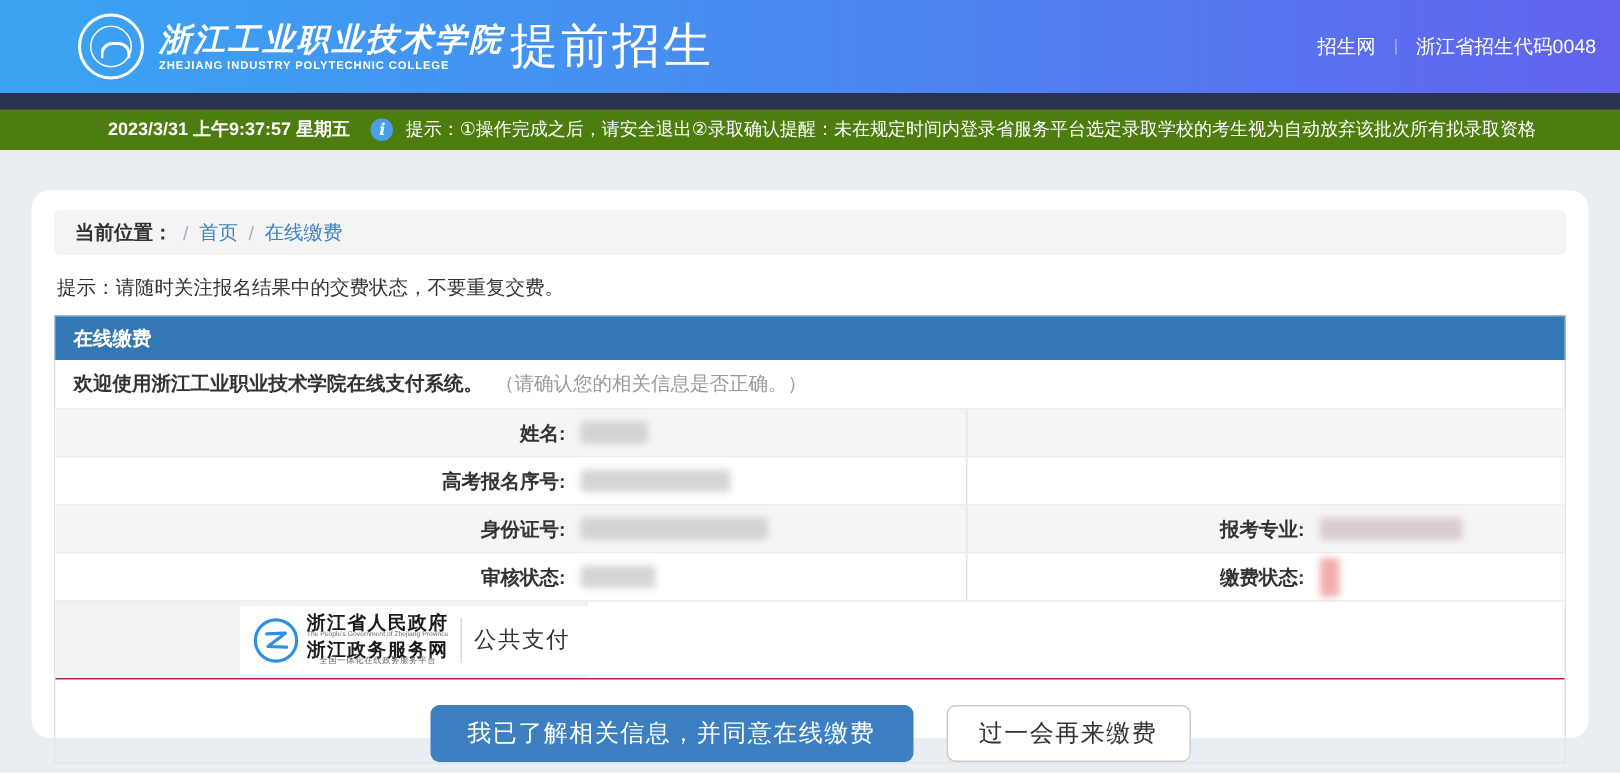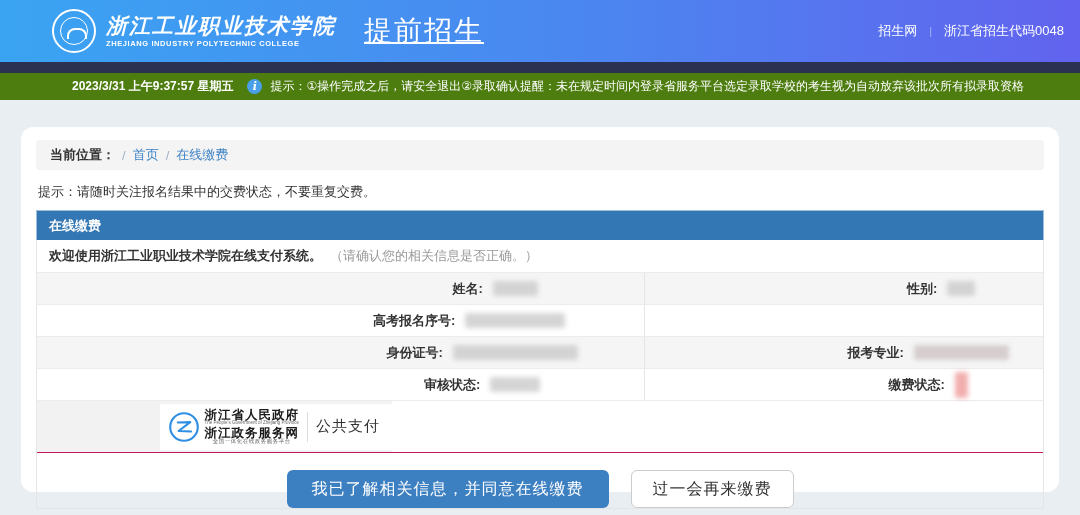--- a/index.html
+++ b/index.html
@@ -11,21 +11,21 @@
             display:flex; align-items:center; justify-content:space-between; padding:0 16px 0 52px; }
   .brand { display:flex; align-items:center; }
   .logo-circle { width:44px; height:44px; border:2px solid #fff; border-radius:50%; position:relative; flex:0 0 auto; }
   .logo-circle::before { content:""; position:absolute; inset:6px; border:1.5px solid #fff; border-radius:50%; }
   .logo-circle::after { content:""; position:absolute; left:13px; top:17px; width:16px; height:9px;
                         border:2px solid #fff; border-bottom:none; border-radius:8px 8px 0 0; }
   .college { margin-left:10px; color:#fff; }
   .college-zh { font-family:"DejaVu Serif","Liberation Serif",serif; font-weight:bold; font-style:italic;
                 font-size:21px; letter-spacing:2px; line-height:1.1; }
   .college-en { font-size:7.5px; font-weight:bold; letter-spacing:.6px; margin-top:2px; }
-  .site-title { color:#fff; font-size:28px; letter-spacing:2px; margin-left:28px;text-decoration:underline; }
+  .site-title { color:#fff; font-size:32px; letter-spacing:2px; margin-left:4px; }
   .top-links { display:flex; align-items:center; gap:12px; color:#fff; font-size:13px; }
   .top-links a { color:#fff; text-decoration:none; cursor:pointer; }
   .top-sep { opacity:.45; font-size:11px; }
   .top-code { font-weight:normal; }
 
   
   .notice-bar { height:38px; background:#4d7c0f; position:relative; display:flex; align-items:center;
                 padding:11px 20px 0 72px; color:#fff; font-size:12px; white-space:nowrap; }
   .notice-bar::before { content:""; position:absolute; left:0; top:0; width:100%; height:11px; background:#2b3150; }
   .nb-datetime { margin-right:14px; font-weight:bold; }
@@ -48,21 +48,21 @@
   .panel-header { background:#3377b5; border:1px solid #9fc0dc; border-bottom:none;
                   color:#fff; font-weight:bold; font-size:13px; height:30px; line-height:29px; padding:0 12px; }
   .panel-body { border:1px solid #e3e5e7; border-top:none; font-size:13px; color:#333; }
 
   .welcome-row { height:33px; display:flex; align-items:center; padding:0 12px; border-bottom:1px solid #ececec; }
   .welcome-bold { font-weight:bold; }
   .welcome-note { color:#999; margin-left:8px; }
 
   .field-row { display:flex; height:32px; border-bottom:1px solid #ececec; background:#fff; }
   .field-row.alt { background:#f5f5f6; }
-  .cell { display:flex; align-items:center;justify-content:center; }
+  .cell { display:flex; align-items:center; }
   .cell-left  { width:60.4%; border-right:1px solid #e3e5e7; }
   .cell-right { flex:1; }
   .f-label { text-align:right; font-weight:bold; }
   .cell-left  .f-label { width:340px; }
   .cell-right .f-label { width:225px; }
   .redact { display:inline-block; height:15px; margin-left:10px; background:#cbcbcb;
             border-radius:2px; filter:blur(2.5px); opacity:.8; }
   .r-name{width:45px} .r-gender{width:28px} .r-examno{width:100px} .r-phone{width:85px}
   .r-id{width:125px} .r-major{width:95px; background:#cfc4c4;} .r-audit{width:50px}
   .r-pay{width:13px; height:26px; background:#f0a0a0; opacity:.85;}
@@ -130,24 +130,20 @@
 
       <div class="welcome-row">
         <span class="welcome-bold">欢迎使用浙江工业职业技术学院在线支付系统。</span>
         <span class="welcome-note">（请确认您的相关信息是否正确。）</span>
       </div>
 
       <div class="field-row alt">
         <div class="cell cell-left">
           <span class="f-label">姓名:</span>
           <span class="redact r-name"></span>
-        </div>
-        <div class="cell cell-right">
-          <span class="f-label">性别:</span>
-          <span class="redact r-gender"></span>
         </div>
       </div>
 
       <div class="field-row">
         <div class="cell cell-left">
           <span class="f-label">高考报名序号:</span>
           <span class="redact r-examno"></span>
         </div>
       </div>
 

